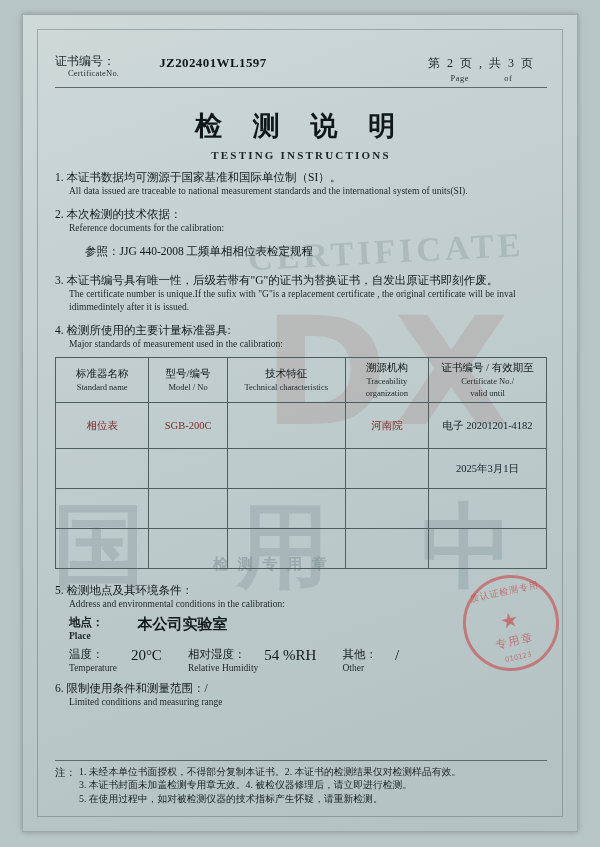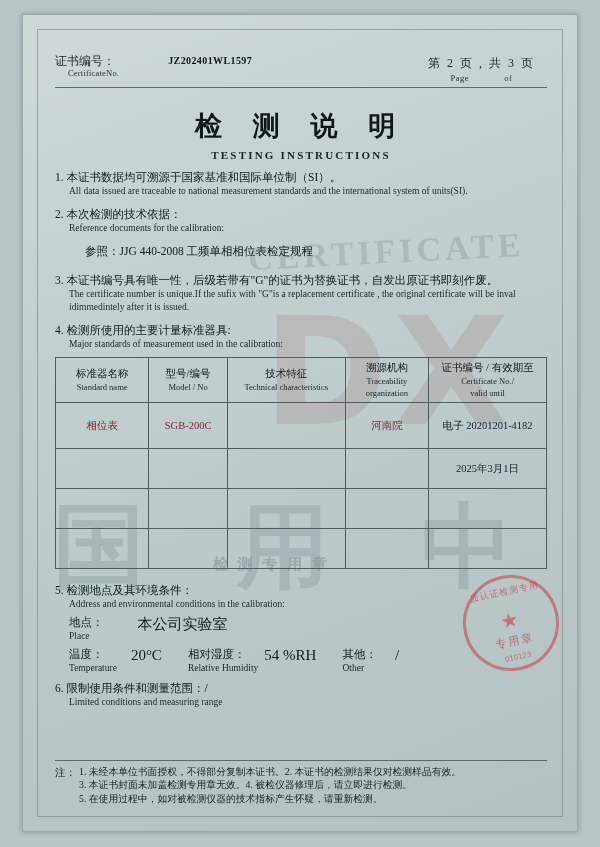--- a/index.html
+++ b/index.html
@@ -88,22 +88,22 @@
     position:absolute; top:30px; left:50%; margin-left:-10px;
     font-size:20px; color:rgba(200,60,60,.6);
   }
   
   .content { position:absolute; left:32px; top:40px; right:30px; }
   .hdr { display:flex; justify-content:space-between; align-items:flex-start; }
   .hdr-left { display:flex; align-items:flex-start;gap:28px; }
   .lbl-zh { font-size:12px; color:#1c2426; line-height:13px; }
   .lbl-en { font-size:8.5px; color:#2a3234; line-height:10px; letter-spacing:.2px;margin-left:13px; }
   .cert-no {
-    font-size:10px; font-weight:bold; color:#10171a;
-    margin-left:21px; letter-spacing:.4px;
+    font-size:13px; font-weight:bold; color:#10171a;
+    margin-left:12px; letter-spacing:.4px;
   }
   .hdr-right { text-align:center; margin-right:12px; }
   .pg-zh { font-size:12px; color:#1c2426; letter-spacing:2px; }
   .pg-en { font-size:8.5px; color:#2a3234; letter-spacing:.5px; margin-top:1px;}
   .pg-en .sp { display:inline-block; width:30px; }
   .rule { border-bottom:1.2px solid #5c6a6c; margin-top:4px; }
   
   .title-zh {
     text-align:center; font-size:27px; font-weight:bold;
     letter-spacing:12px; color:#10171a; margin-top:20px;
@@ -289,21 +289,21 @@
       </tbody>
     </table>
 
     <div class="item" style="margin-top:14px;">
       <div class="ln-zh">
         <span>5.</span>
         <span>检测地点及其环境条件：</span>
       </div>
       <div class="ln-en indent">Address and environmental conditions in the calibration:</div>
 
-      <div class="indent" style="margin-top:4px;">
+      <div class="indent" style="margin-top:4px;font-weight:bold;">
         <div style="display:flex; align-items:flex-start;">
           <div>
             <div class="ln-zh">地点：</div>
             <div class="ln-en">Place</div>
           </div>
           <div class="env-val" style="margin-left:34px;">本公司实验室</div>
         </div>
       </div>
 
       <div class="indent env-row">

